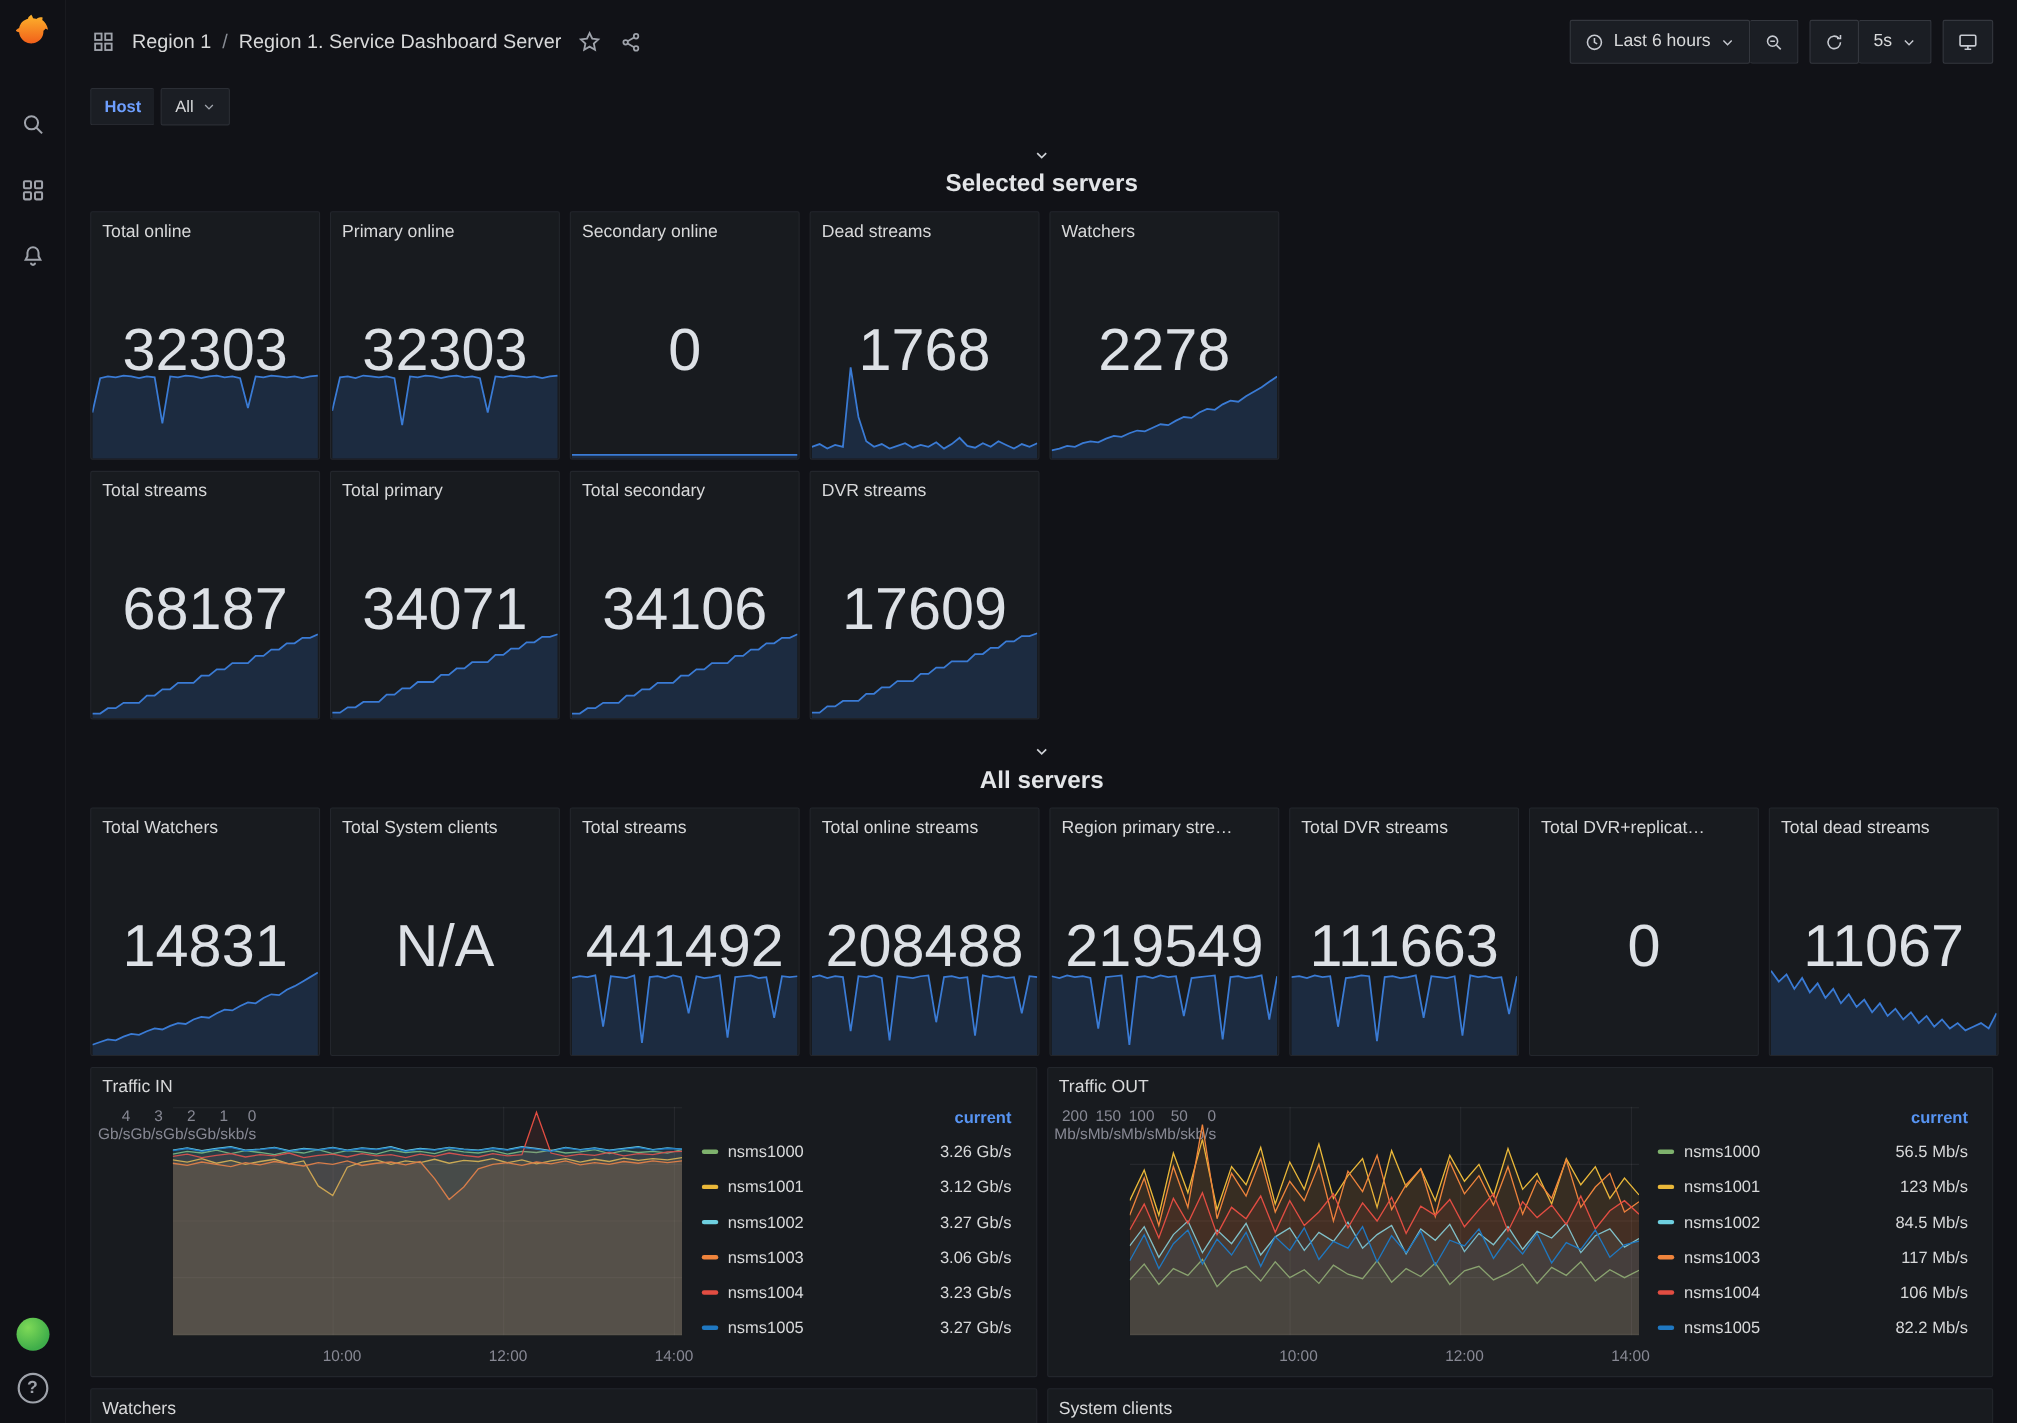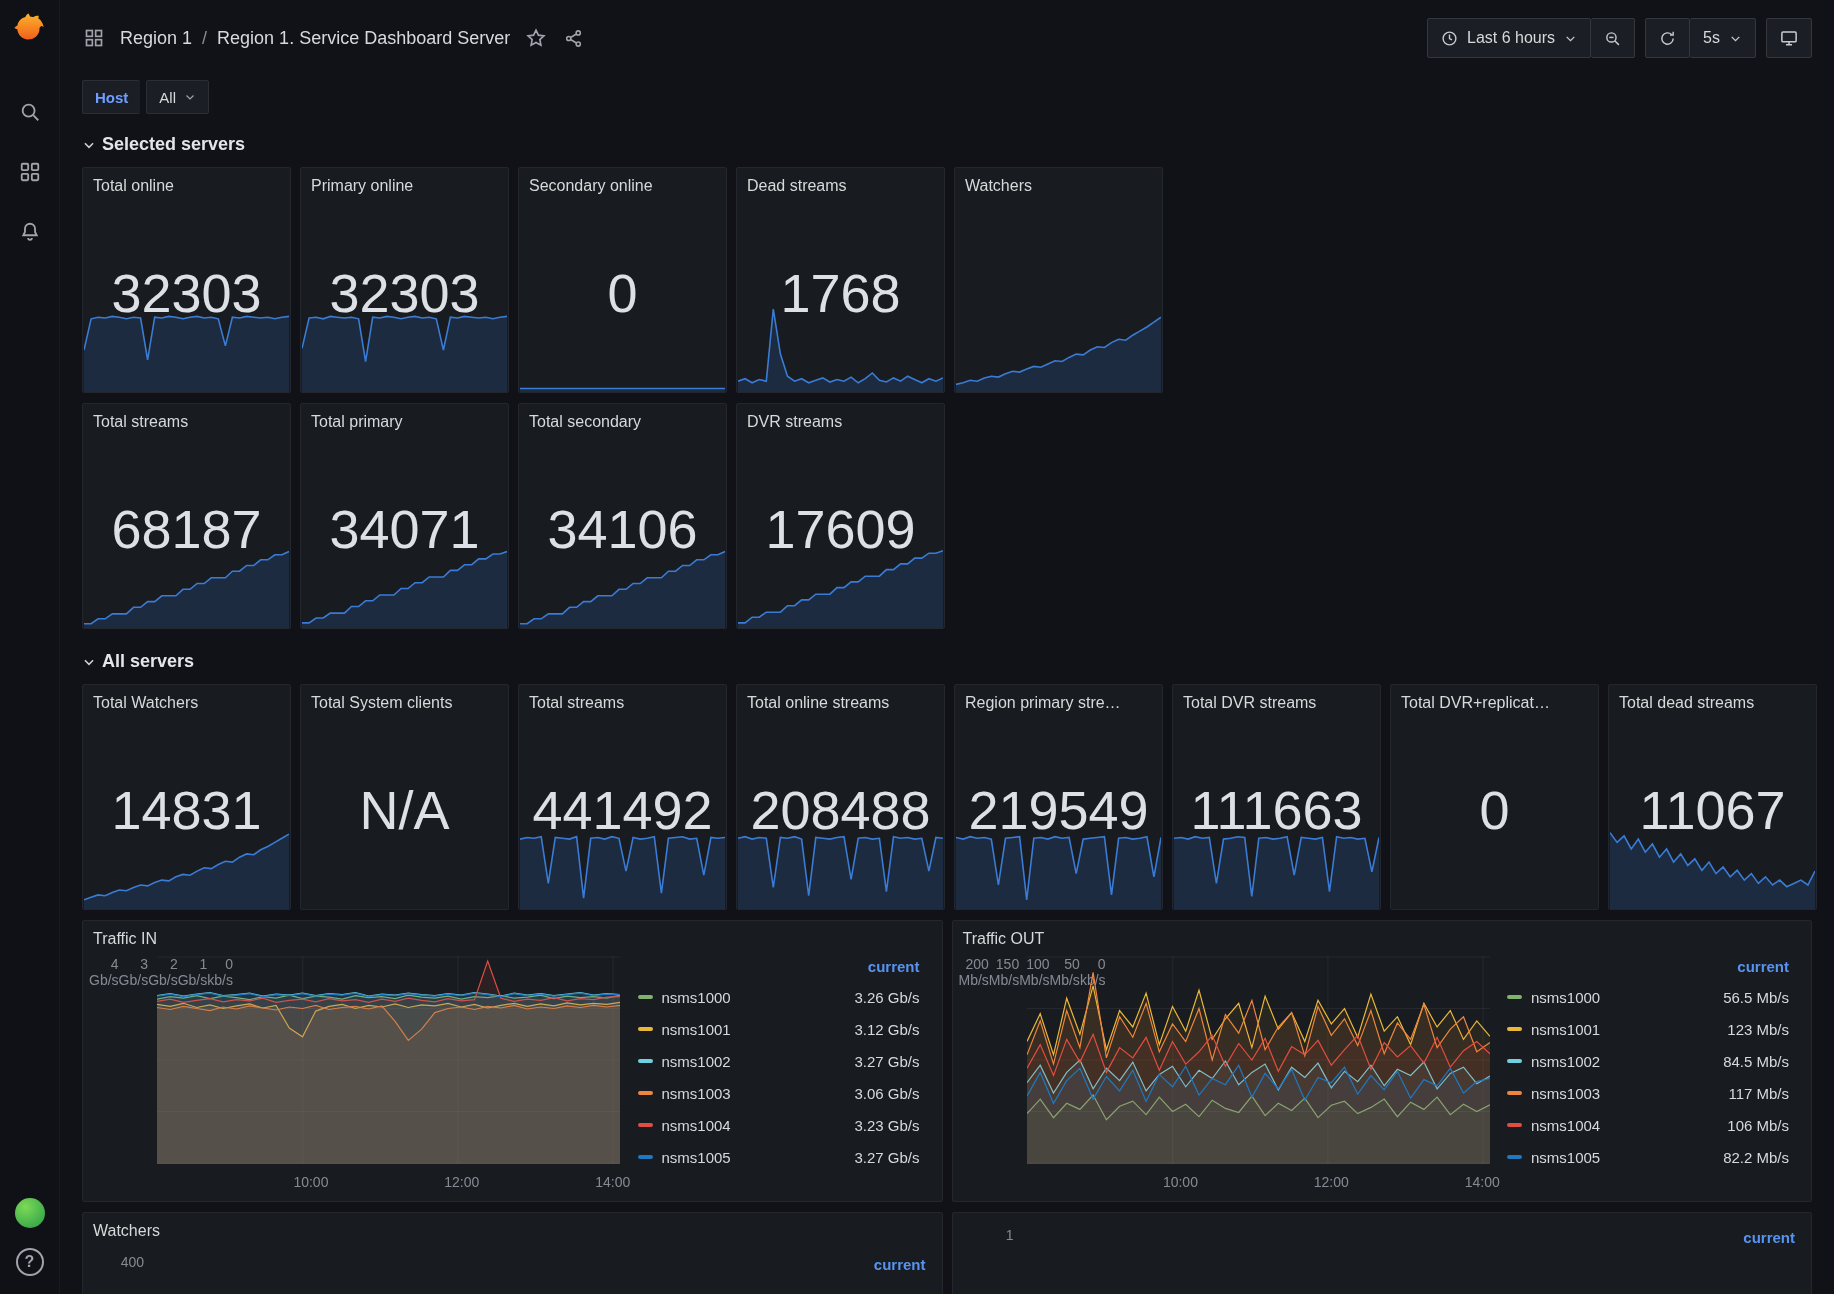--- a/index.html
+++ b/index.html
@@ -70,21 +70,21 @@
   }
   .chip.label { color: #6e9fff; font-weight: 600; border-right: none; }
   .chip.value { color: #d8d9da; }
   .chip svg { stroke: #9fa3ab; }
 
   
   .dash { padding: 0 22px; flex: 1 1 auto; min-height: 0; }
   .section-header {
     display: flex; align-items: center; gap: 6px;
     padding: 12px 0 12px 0; cursor: pointer;
-    font-size: 18px; font-weight: 700; color: #e3e5e8;
+    font-size: 22px; font-weight: 700; color: #e3e5e8; flex-direction: column;
   }
   .section-header svg { stroke: #cfd2d7; }
 
   .row { display: flex; gap: 9px; margin-bottom: 10px; }
 
   .panel { background: #181b1f; border: 1px solid #23262c; border-radius: 2px; position: relative; overflow: hidden; }
   .stat-panel { width: 209px; height: 226px; flex: 0 0 auto; }
   .stat-title, .panel-title {
     margin-top: 9px; text-align: left; font-size: 16px; font-weight: 500; color: #d8d9da;
     white-space: nowrap; overflow: hidden; text-overflow: ellipsis; padding: 0 10px; cursor: pointer;
@@ -289,20 +289,21 @@
     <polyline points="0.0,74.2 7.1,71.7 14.1,75.8 21.2,72.5 28.3,74.2 35.3,2.0 42.4,47.1 49.5,69.2 56.6,74.2 63.6,71.7 70.7,75.8 77.8,73.3 84.8,70.9 91.9,75.0 99.0,72.5 106.0,74.2 113.1,70.1 120.2,75.8 127.2,71.7 134.3,66.0 141.4,73.3 148.4,75.0 155.5,70.9 162.6,74.2 169.7,69.2 176.7,72.5 183.8,75.8 190.9,71.7 197.9,74.2 205.0,70.9" fill="none" stroke="#3a7bd5" stroke-width="1.6"></polyline>
   </svg></div>
       <div class="stat-value">1768</div>
     </div>
     <div class="panel stat-panel">
       <div class="stat-title">Watchers</div>
       <div class="spark"><svg width="205" height="85">
     <polygon points="0,85 0.0,77.4 7.1,75.8 14.1,73.3 21.2,74.2 28.3,70.9 35.3,69.2 42.4,70.1 49.5,66.8 56.6,64.3 63.6,65.1 70.7,61.9 77.8,59.4 84.8,60.2 91.9,56.9 99.0,53.7 106.0,54.5 113.1,50.4 120.2,47.1 127.2,47.9 134.3,43.0 141.4,39.7 148.4,40.5 155.5,35.6 162.6,32.3 169.7,33.2 176.7,28.2 183.8,24.1 190.9,20.0 197.9,15.1 205.0,10.2 205,85" fill="rgba(50,116,217,0.18)"></polygon>
     <polyline points="0.0,77.4 7.1,75.8 14.1,73.3 21.2,74.2 28.3,70.9 35.3,69.2 42.4,70.1 49.5,66.8 56.6,64.3 63.6,65.1 70.7,61.9 77.8,59.4 84.8,60.2 91.9,56.9 99.0,53.7 106.0,54.5 113.1,50.4 120.2,47.1 127.2,47.9 134.3,43.0 141.4,39.7 148.4,40.5 155.5,35.6 162.6,32.3 169.7,33.2 176.7,28.2 183.8,24.1 190.9,20.0 197.9,15.1 205.0,10.2" fill="none" stroke="#3a7bd5" stroke-width="1.6"></polyline>
   </svg></div>
+      <div class="stat-value">2278</div>
     </div>
         </div>
       <div class="row" id="row-sel-2">
     <div class="panel stat-panel">
       <div class="stat-title">Total streams</div>
       <div class="spark"><svg width="205" height="85">
     <polygon points="0,85 0.0,80.7 7.1,80.7 14.1,75.8 21.2,75.8 28.3,70.9 35.3,70.9 42.4,70.9 49.5,64.3 56.6,64.3 63.6,58.6 70.7,58.6 77.8,52.8 84.8,52.8 91.9,52.8 99.0,46.3 106.0,46.3 113.1,40.5 120.2,40.5 127.2,34.8 134.3,34.8 141.4,34.8 148.4,28.2 155.5,28.2 162.6,22.5 169.7,22.5 176.7,16.8 183.8,16.8 190.9,11.8 197.9,11.8 205.0,8.6 205,85" fill="rgba(50,116,217,0.18)"></polygon>
     <polyline points="0.0,80.7 7.1,80.7 14.1,75.8 21.2,75.8 28.3,70.9 35.3,70.9 42.4,70.9 49.5,64.3 56.6,64.3 63.6,58.6 70.7,58.6 77.8,52.8 84.8,52.8 91.9,52.8 99.0,46.3 106.0,46.3 113.1,40.5 120.2,40.5 127.2,34.8 134.3,34.8 141.4,34.8 148.4,28.2 155.5,28.2 162.6,22.5 169.7,22.5 176.7,16.8 183.8,16.8 190.9,11.8 197.9,11.8 205.0,8.6" fill="none" stroke="#3a7bd5" stroke-width="1.6"></polyline>
   </svg></div>
       <div class="stat-value">68187</div>
@@ -558,20 +559,21 @@
           <div class="panel-title">Watchers</div>
           <div class="cut-body">
             <span class="cut-ytick">400</span>
             <span class="cut-fill"></span>
             <span class="cut-legend">
                 <div class="legend-header">current</div>
               </span>
           </div>
         </div>
         <div class="panel graph-panel">
+          <div class="panel-title">System clients</div>
           <div class="cut-body">
             <span class="cut-ytick">1</span>
             <span class="cut-fill"></span>
             <span class="cut-legend">
                 <div class="legend-header">current</div>
               </span>
           </div>
         </div>
       </div>
 

